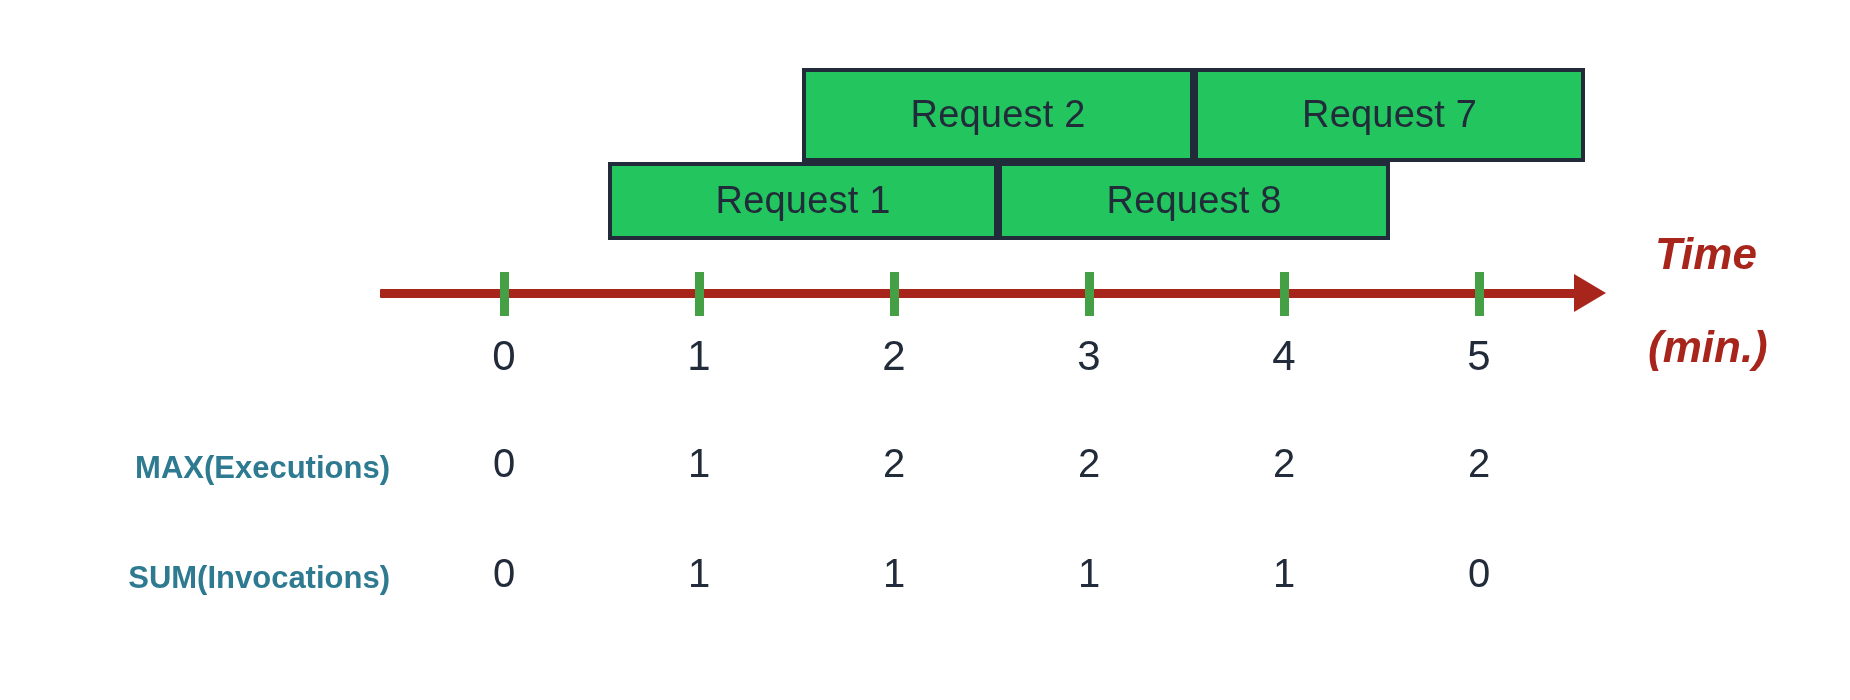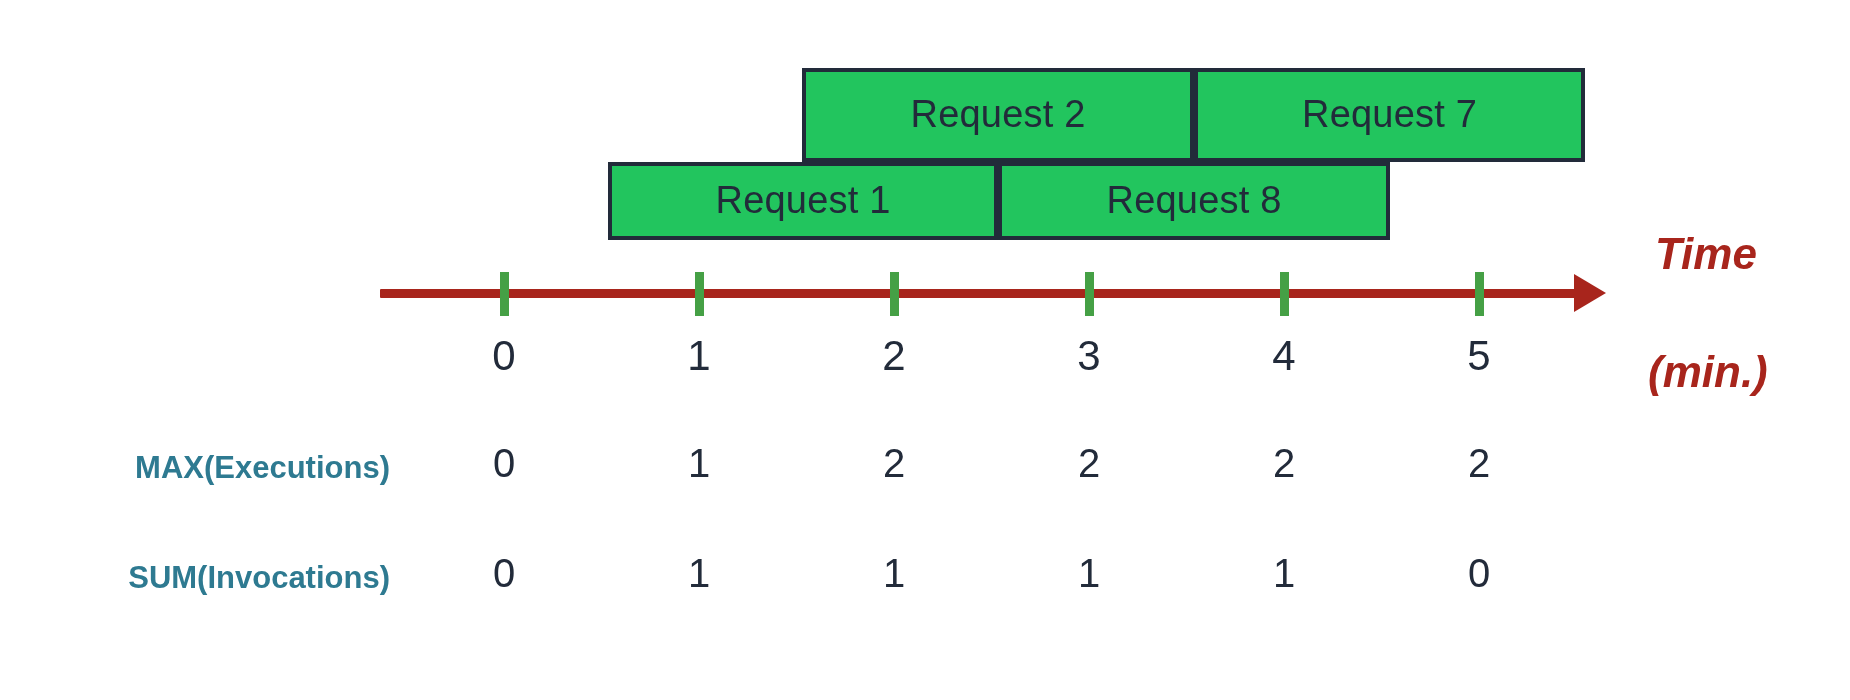--- a/index.html
+++ b/index.html
@@ -145,21 +145,21 @@
   <div class="tick" style="left:1475px; top:272px;"></div>
 
   <div class="tick-label" style="left:504px; top:335px;">0</div>
   <div class="tick-label" style="left:699px; top:335px;">1</div>
   <div class="tick-label" style="left:894px; top:335px;">2</div>
   <div class="tick-label" style="left:1089px; top:335px;">3</div>
   <div class="tick-label" style="left:1284px; top:335px;">4</div>
   <div class="tick-label" style="left:1479px; top:335px;">5</div>
 
   <div class="axis-title" style="left:1655px; top:232px;">Time</div>
-  <div class="axis-title" style="left:1648px; top:325px;margin-top:25px;">(min.)</div>
+  <div class="axis-title" style="left:1648px; top:325px;">(min.)</div>
 
   <div class="row-label-box" style="top:452px;">
     <div class="row-label">MAX(Executions)</div>
   </div>
 
   <div class="cell-value" style="left:504px; top:443px;">0</div>
   <div class="cell-value" style="left:699px; top:443px;">1</div>
   <div class="cell-value" style="left:894px; top:443px;">2</div>
   <div class="cell-value" style="left:1089px; top:443px;">2</div>
   <div class="cell-value" style="left:1284px; top:443px;">2</div>

